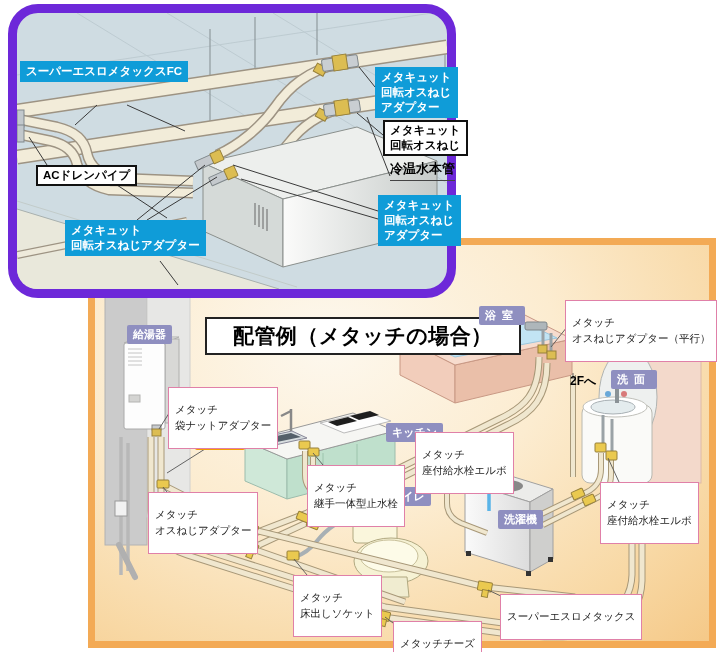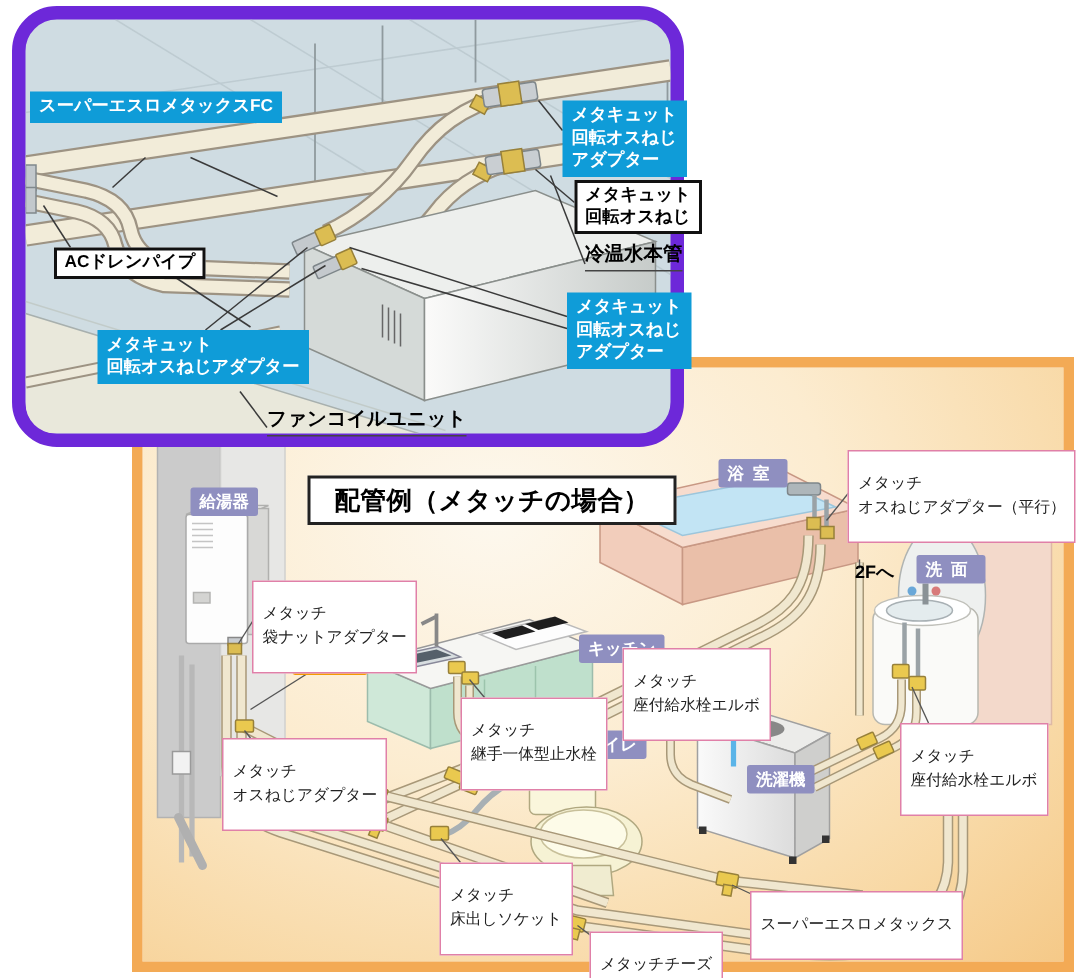--- a/index.html
+++ b/index.html
@@ -20,21 +20,21 @@
     background:#cfdce2; z-index:5;
   }
   .art-clip { position:absolute; inset:0; border-radius:20px; overflow:hidden; }
   svg.art { position:absolute; left:0; top:0; display:block; }
 
   .lbl { position:absolute; white-space:nowrap; z-index:3; }
   .lbl div { white-space:nowrap; }
   .lbl-blue { background:#0f9cd8; color:#fff; font-weight:bold; font-size:11.5px; line-height:1.3; padding:3px 6px; }
   .lbl-white { background:#fff; border:2px solid #111; color:#000; font-weight:bold; font-size:11.5px; line-height:1.3; padding:1px 5px; }
   .lbl-plain { color:#000; font-weight:bold; font-size:13px; border-bottom:1px solid #444; padding-bottom:2px; }
-  .lbl-title { background:#fff; border:2px solid #222; color:#000; font-weight:bold; font-size:17px; padding:3px 16px; letter-spacing:.02em; }
+  .lbl-title { background:#fff; border:2px solid #222; color:#000; font-weight:bold; font-size:21px; padding:3px 26px; letter-spacing:.02em; }
   .lbl-pink { background:#fff; border:1px solid #e080a8; color:#222; font-size:10.5px; line-height:1.5; padding:14px 6px; }
   .lbl-room { background:#8f8fc0; color:#fff; font-weight:bold; font-size:11px; padding:2px 6px; border-radius:2px; }
   .lbl-hot  { background:#f59b00; color:#fff; font-weight:bold; font-size:12px; padding:2px 7px; border-radius:2px; }
   .lbl-cold { background:#0f9cd8; color:#fff; font-weight:bold; font-size:11px; padding:2px 7px; border-radius:2px; }
   .lbl-small-plain { color:#000; font-weight:bold; font-size:12px; }
   .sp2 { letter-spacing:.55em; margin-right:-.55em; }
 </style>
 </head>
 <body>
 
@@ -389,16 +389,15 @@
     <div class="lbl lbl-plain" style="left:373px; top:147px;">冷温水本管</div>
     <div class="lbl lbl-blue" style="left:361px; top:182px;">
       <div>メタキュット</div>
       <div>回転オスねじ</div>
       <div>アダプター</div>
     </div>
     <div class="lbl lbl-blue" style="left:48px; top:207px;">
       <div>メタキュット</div>
       <div>回転オスねじアダプター</div>
     </div>
-    <div class="lbl lbl-plain" style="left:161px; top:257px;">ファンコイルユニット</div>
   </div>
 
 </div>
 
 </body></html>

